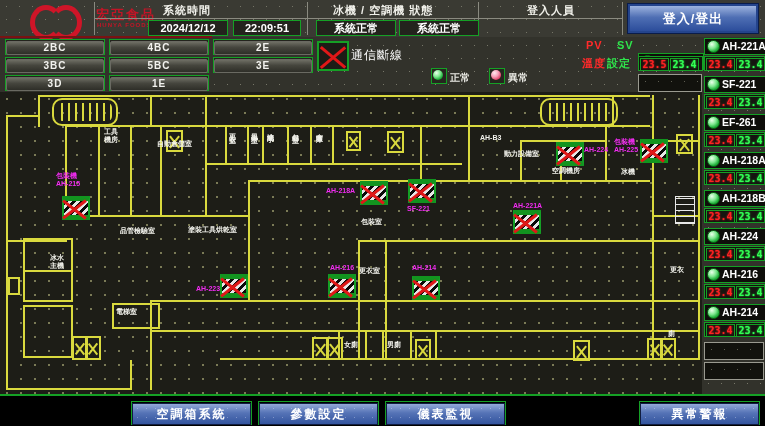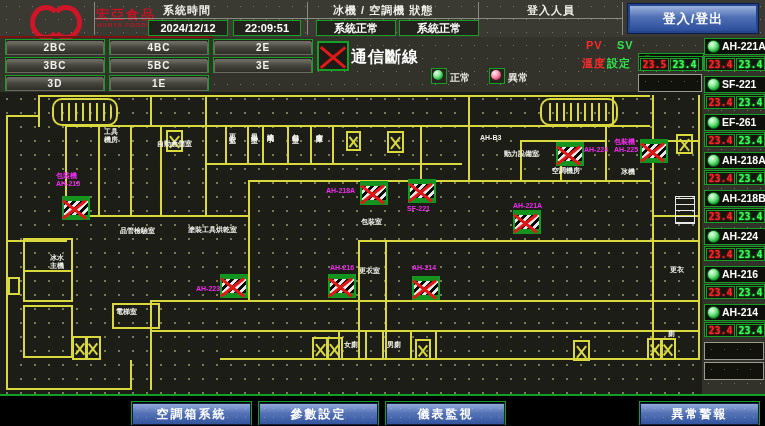--- a/index.html
+++ b/index.html
@@ -27,21 +27,21 @@
   .redline{position:absolute;left:0;top:36px;width:212px;height:2px;background:#7a1212;}
   
   .fbtn{position:absolute;width:100px;height:16px;border:1px solid #15a025;background:#23231d;cursor:pointer;padding:0;}
   .fbtn .face{display:block;width:96px;height:12px;margin:1px auto;border:1px solid #6a6a62;border-radius:2px;
         background:linear-gradient(#6e6e64,#45453d 45%,#2e2e28);color:#f2f2ee;font-size:10px;font-weight:bold;
         line-height:12px;text-align:center;letter-spacing:1px;}
   
   .commx{position:absolute;left:317px;top:41px;width:28px;height:26px;border:2px solid #15a025;background:#1c1c16;}
   .commx::before,.commx::after{content:"";position:absolute;left:-2px;top:50%;width:115%;height:3px;background:#e01818;}
   .commx::before{transform:rotate(40deg);} .commx::after{transform:rotate(-40deg);}
-  .commlbl{position:absolute;left:351px;top:47px;color:#fff;font-size:16px;font-weight:bold;letter-spacing:1px;}
+  .commlbl{position:absolute;left:351px;top:47px;color:#fff;font-size:12px;font-weight:normal;letter-spacing:1px;}
   .ledbox{position:absolute;width:14px;height:14px;border:1px solid #15a025;background:#26261f;}
   .led{position:absolute;left:1px;top:1px;width:10px;height:10px;border-radius:50%;}
   .led.g{background:radial-gradient(circle at 35% 30%,#eaffea,#7fe890 40%,#1faf3a 70%,#0c7a22);}
   .led.r{background:radial-gradient(circle at 35% 30%,#ffe8ee,#f8a0b8 40%,#e0496e 70%,#a01030);}
   .leglbl{position:absolute;color:#e8e8e2;font-size:10px;font-weight:bold;}
   .pv{color:#ff2a2a;} .sv{color:#2fe44c;}
   .pvsv-lbl{position:absolute;font-size:11px;font-weight:bold;letter-spacing:1px;}
   
   .ubox{position:absolute;height:15px;border:1px solid #15a025;background:#0e0e0a;color:#fff;}
   .ubox .uled{position:absolute;left:2px;top:1px;width:11px;height:11px;border:1px solid #0a6a15;border-radius:50%;

